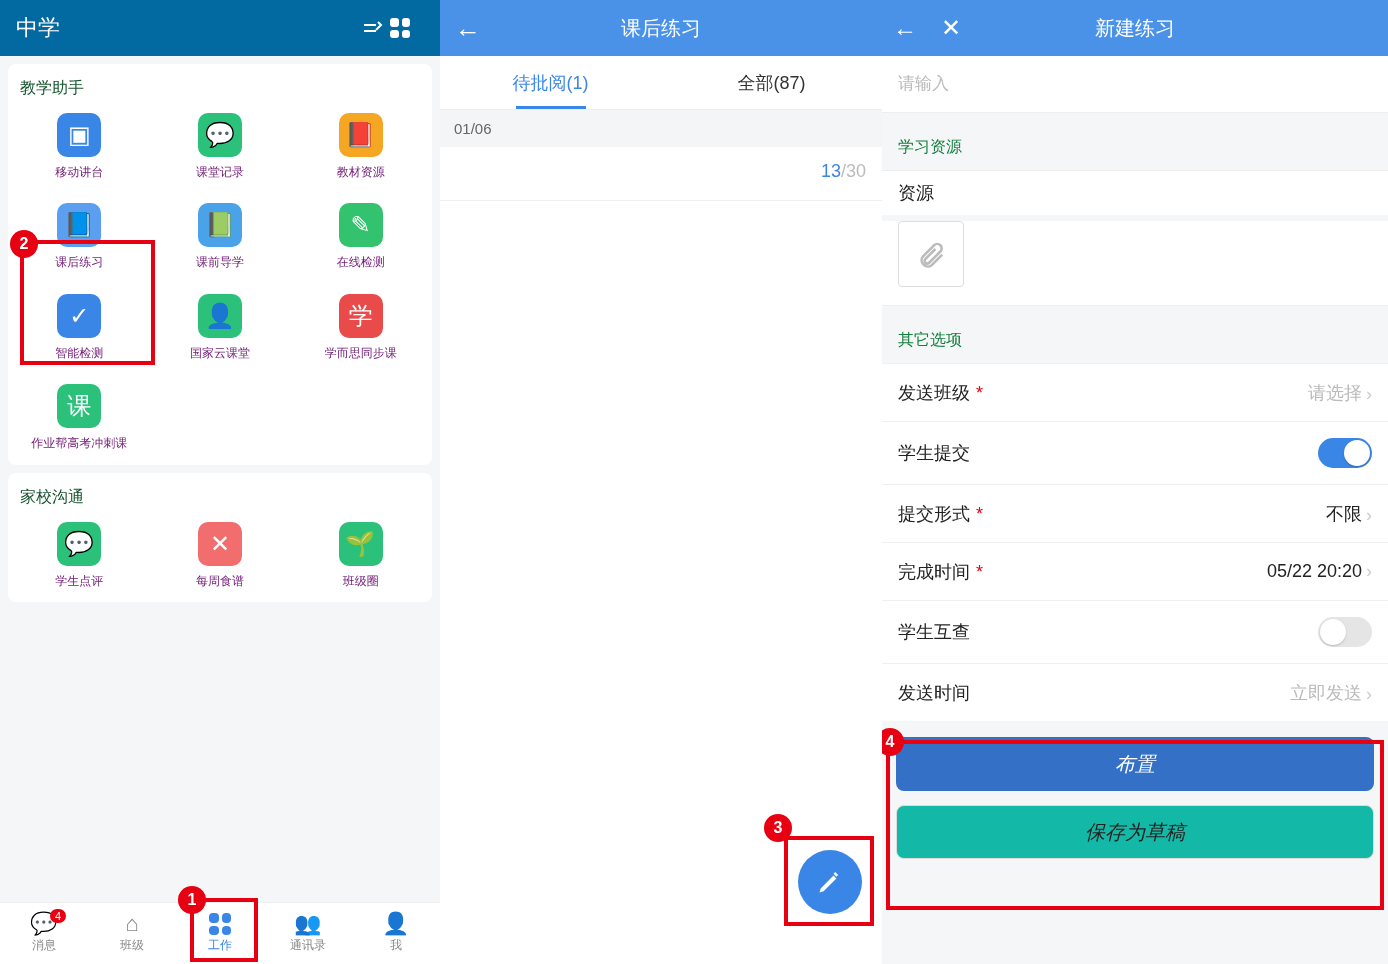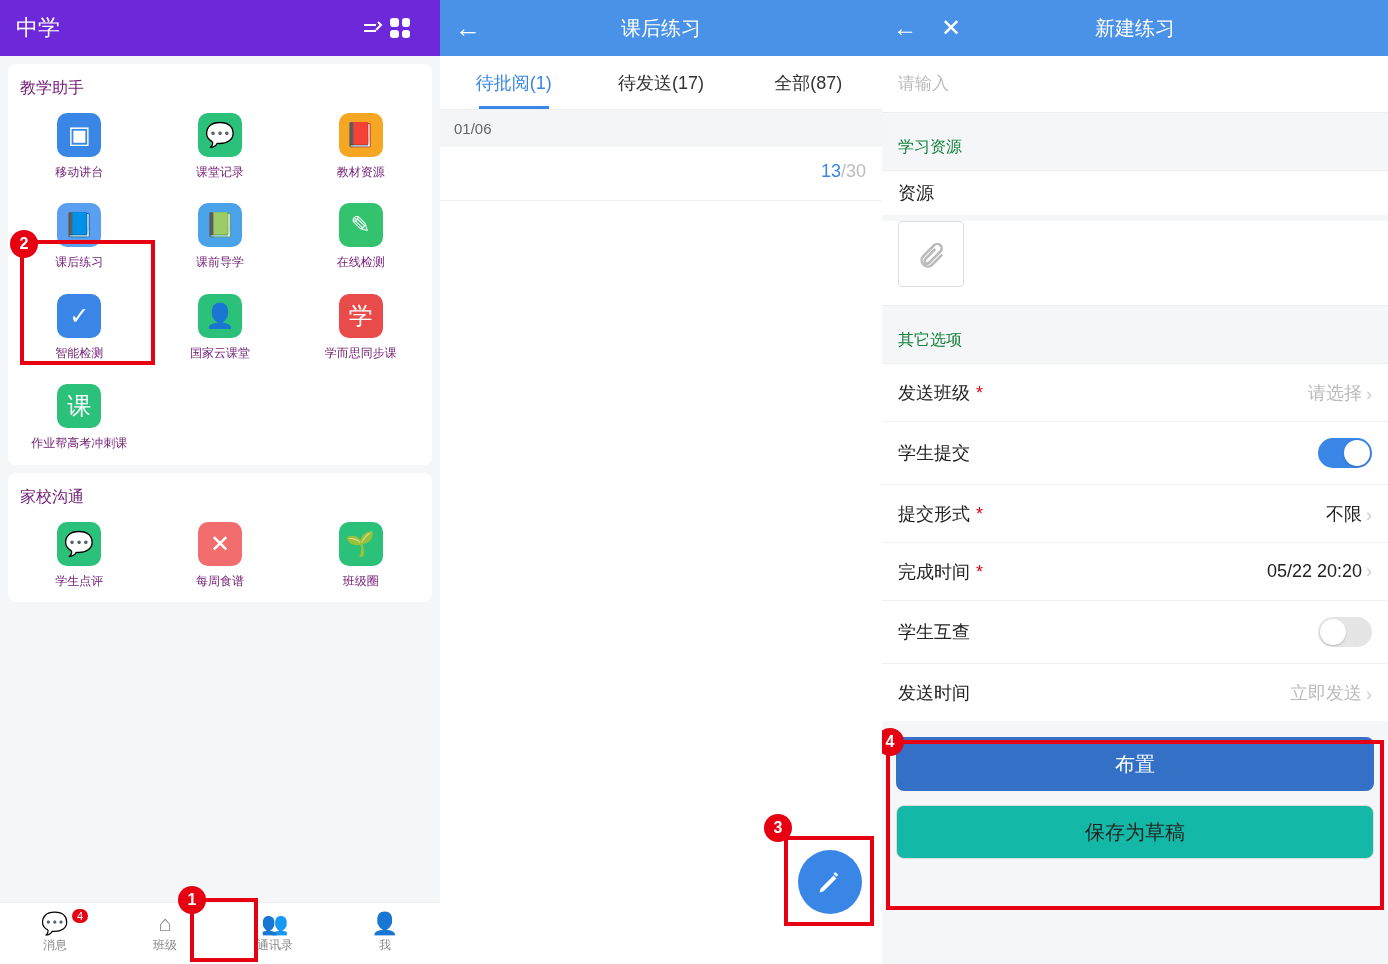--- a/index.html
+++ b/index.html
@@ -3,25 +3,25 @@
 <meta charset="utf-8">
 <style>
   * { box-sizing: border-box; margin: 0; padding: 0; }
   body { font-family: -apple-system, "PingFang SC", "Microsoft YaHei", sans-serif; background: #fff; width: 1388px; height: 964px; display: flex; }
   .panel { height: 964px; position: relative; overflow: hidden; }
   .p1 { width: 440px; background: #f5f6f8; }
   .p2 { width: 442px; background: #fff; }
   .p3 { width: 506px; background: #f5f6f8; }
 
   
-  .header1 { background: #6d28d9; height: 56px; display: flex; align-items: center; padding: 0 16px; color: #fff; }
+  .header1 { background: #0369a1; height: 56px; display: flex; align-items: center; padding: 0 16px; color: #fff; }
   .header1 .title { flex: 1; font-size: 22px; font-weight: 500; }
   .header1 .hicon { width: 34px; text-align: center; font-size: 22px; }
   .card { background: #fff; margin: 8px; border-radius: 8px; padding-bottom: 8px; }
-  .section-label { color: #701a75; font-size: 16px; padding: 14px 12px 8px; }
+  .section-label { color: #14532d; font-size: 16px; padding: 14px 12px 8px; }
   .grid3 { display: grid; grid-template-columns: repeat(3,1fr); gap: 24px 6px; padding: 6px 4px; }
   .app-item { display: flex; flex-direction: column; align-items: center; gap: 8px; cursor: pointer; }
   .icon-box { width: 44px; height: 44px; border-radius: 10px; display: flex; align-items: center; justify-content: center; font-size: 24px; color: #fff; }
   .app-item .label { font-size: 12px; color: #701a75; text-align: center; line-height: 1.2; max-width: 100px; }
   .highlight-box { position: absolute; border: 4px solid #e60012; pointer-events: none; }
   .callout { position: absolute; width: 28px; height: 28px; background: #e60012; border-radius: 50%; color: #fff; font-weight: bold; display: flex; align-items: center; justify-content: center; font-size: 16px; z-index: 5; }
   .tabbar1 { position: absolute; left: 0; right: 0; bottom: 0; height: 62px; background: #fff; display: flex; border-top: 1px solid #eee; }
   .tab-item { flex: 1; display: flex; flex-direction: column; align-items: center; justify-content: center; gap: 2px; font-size: 12px; color: #888; cursor: pointer; position:relative; }
   .tab-item.active { color: #3a86e6; }
   .tab-icon { font-size: 22px; line-height: 1; }
@@ -61,21 +61,21 @@
   .req { color:#e60012; margin-left:6px;}
   .form-row .val { margin-left:auto; font-size:18px; color:#222; display:flex; align-items:flex-end; gap:4px;}
   .form-row .val.gray { color:#bbb;}
   .chev { color:#ccc; font-size:18px;}
   .switch { width:54px; height:30px; border-radius:999px; position:relative;}
   .switch.on { background:#3a86e6;}
   .switch.off { background:#e5e5e5;}
   .switch .knob { position:absolute; top:2px; width:26px; height:26px; border-radius:50%; background:#fff; box-shadow:0 1px 2px rgba(0,0,0,.2);}
   .switch.on .knob { right:2px;}
   .switch.off .knob { left:2px;}
-  .buttons { padding:16px 14px 20px;}
+  .buttons { padding:16px 14px 20px;font-style:italic;}
   .btn { width:100%; height:54px; border-radius:8px; font-size:20px; display:flex; align-items:center; justify-content:center; cursor:pointer; margin-bottom:14px;}
   .btn.primary { background:#3471c6; color:#fff;}
   .btn.secondary { background:#14b8a6; border:1px solid #ddd; color:#222;}
 
   .grid-icon { display:grid; grid-template-columns:1fr 1fr; grid-template-rows:1fr 1fr; gap:3px; width:20px; height:20px;}
   .grid-icon span{ background:#fff; border-radius:3px;}
   .grid-icon2 { display:grid; grid-template-columns:1fr 1fr; grid-template-rows:1fr 1fr; gap:3px; width:22px; height:22px;}
   .grid-icon2 span{ background:#ccc; border-radius:4px;}
   .grid-icon2.active span{ background:#3a86e6;}
 </style>
@@ -169,20 +169,31 @@
   <div class="tabbar1" id="tabs1">
       <div class="tab-item">
         <div class="tab-icon">💬</div>
         <div>消息</div>
         <div class="badge">4</div>
       </div>
       <div class="tab-item">
         <div class="tab-icon">⌂</div>
         <div>班级</div>
       </div>
+      <div class="tab-item active">
+        <div class="tab-icon">
+          <div class="grid-icon2 active">
+            <span></span>
+            <span></span>
+            <span></span>
+            <span></span>
+          </div>
+        </div>
+        <div>工作</div>
+      </div>
       <div class="tab-item">
         <div class="tab-icon">👥</div>
         <div>通讯录</div>
       </div>
       <div class="tab-item">
         <div class="tab-icon">👤</div>
         <div>我</div>
       </div>
     </div>
 
@@ -193,21 +204,20 @@
   <div class="callout" style="left:178px; top:886px;">1</div>
 </div>
 
 <div class="panel p2">
   <div class="header2">
     <div class="backbtn">←</div>
     <div class="title">课后练习</div>
   </div>
   <div class="tabs2" id="tabs2">
       <div class="tab2 active">待批阅(1)</div>
-      <div class="tab2">待发送(17)</div>
       <div class="tab2">全部(87)</div>
     </div>
   <div class="date-row">01/06</div>
   <div class="assign-row">
     <div class="assign-right">
       <span class="blue">13</span>
         <span class="gray">/30</span>
     </div>
   </div>
 

